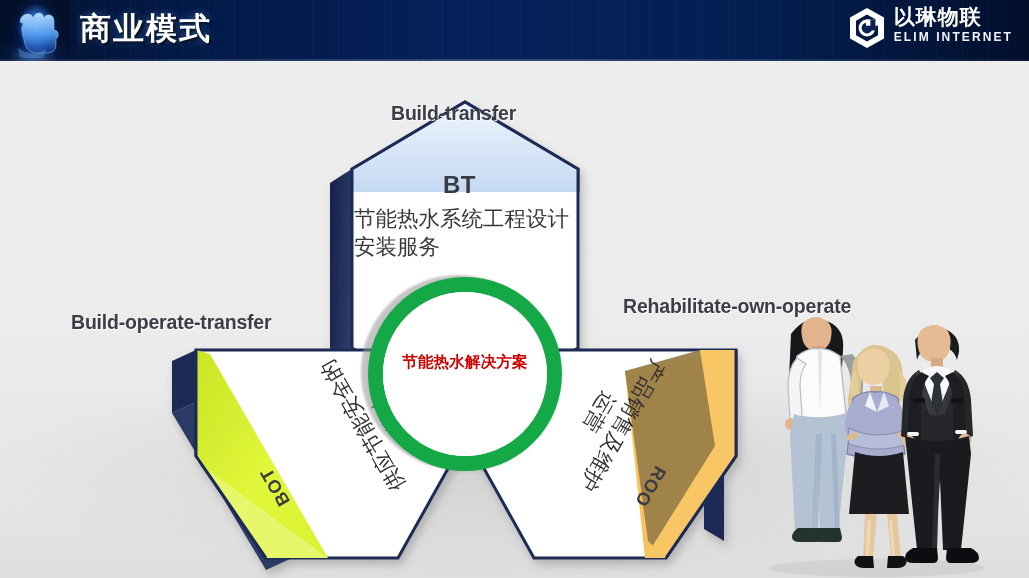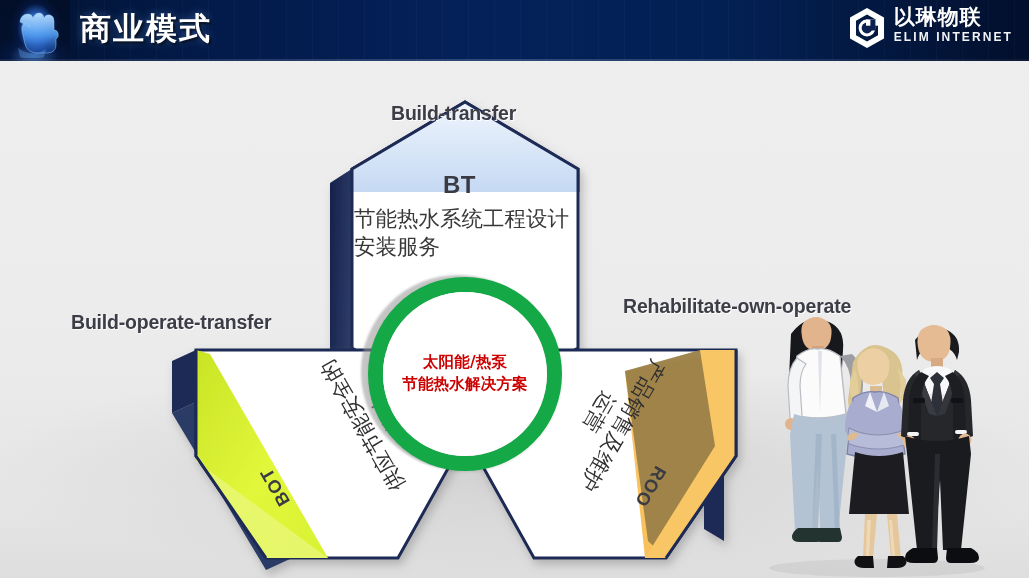--- a/index.html
+++ b/index.html
@@ -261,21 +261,20 @@
     <div id="bot-code">BOT</div>
 
     <div id="roo-body">产品销售及维护运营</div>
     <div id="roo-code">ROO</div>
 
     <div id="ring">
       <div class="shadow"></div>
       <div class="band"></div>
       <div class="disc"></div>
       <div class="label">
-        <div>太阳能/热泵</div>
         <div>节能热水解决方案</div>
       </div>
     </div>
 
     <svg id="people" viewBox="0 0 228 282">
       <ellipse cx="120" cy="272" rx="108" ry="9" fill="#b9b9b9" opacity=".35"></ellipse>
 
       <g>
 
         <path d="M34 38 q16-22 38-12 q16 7 14 28 l-2 36 q-3 16-10 18 l-6-48 l-9 4 l-10-6 l-6 44 q-9-4-11-20 z" fill="#17181c"></path>

